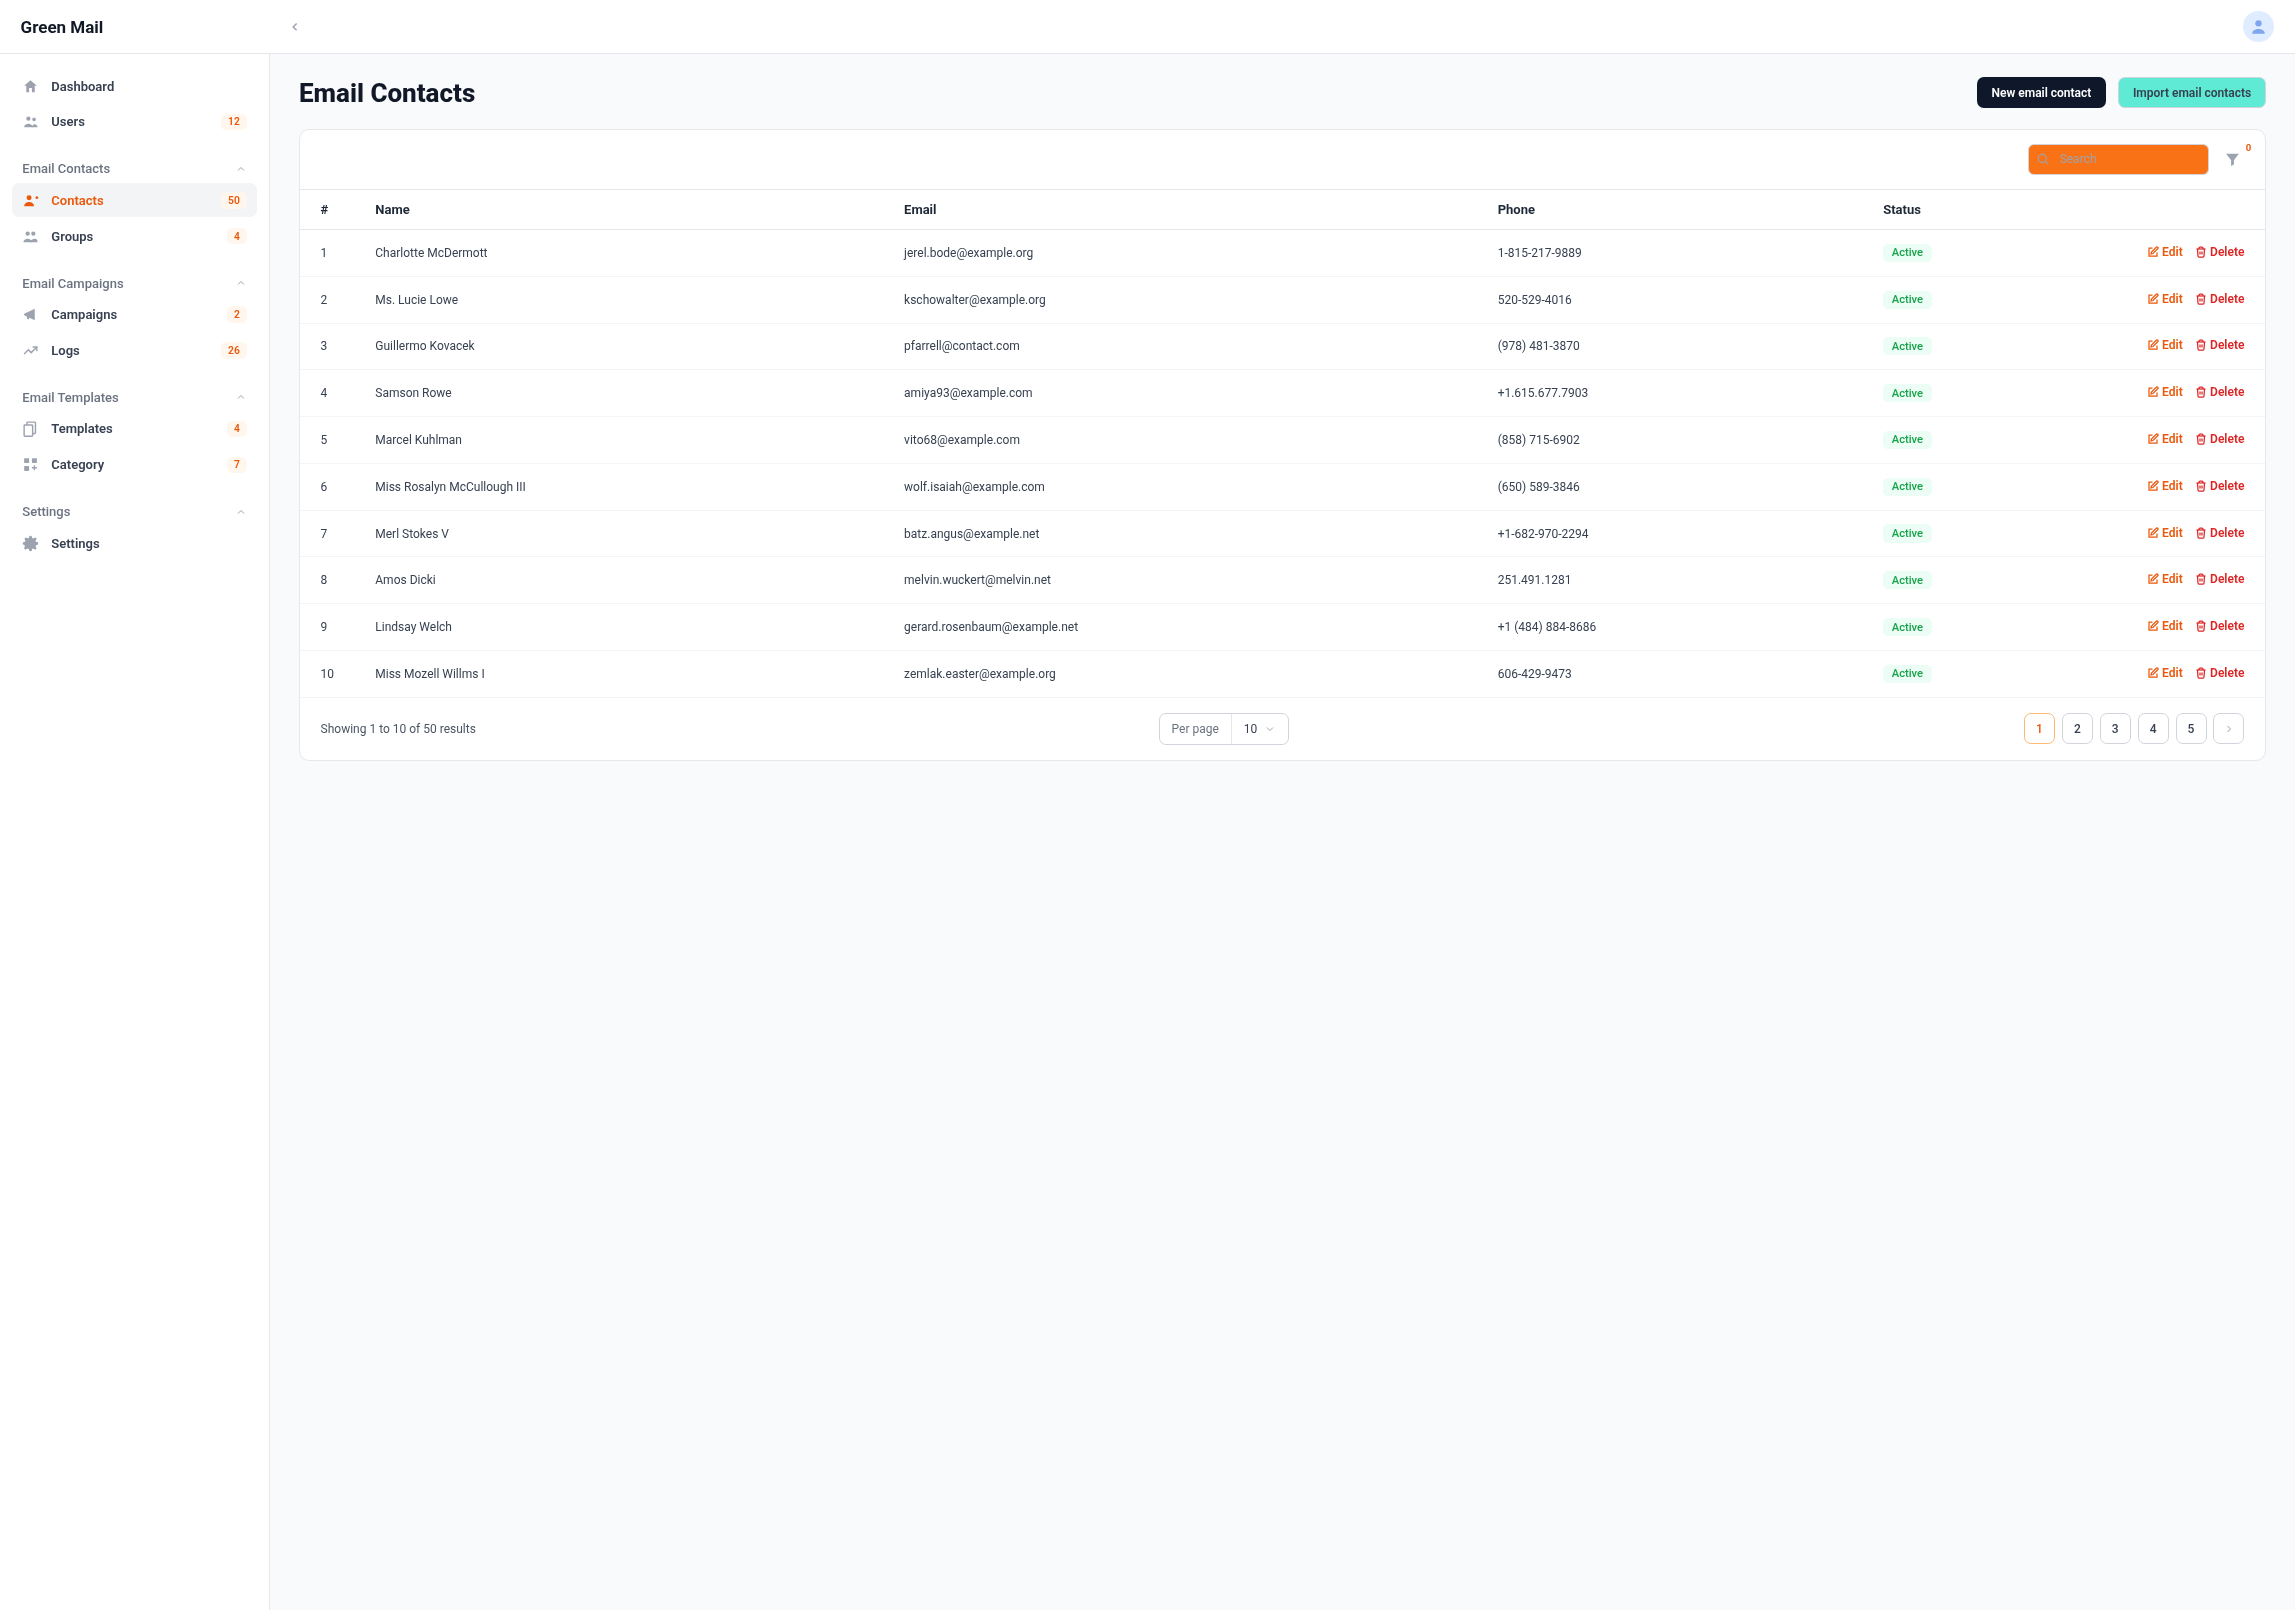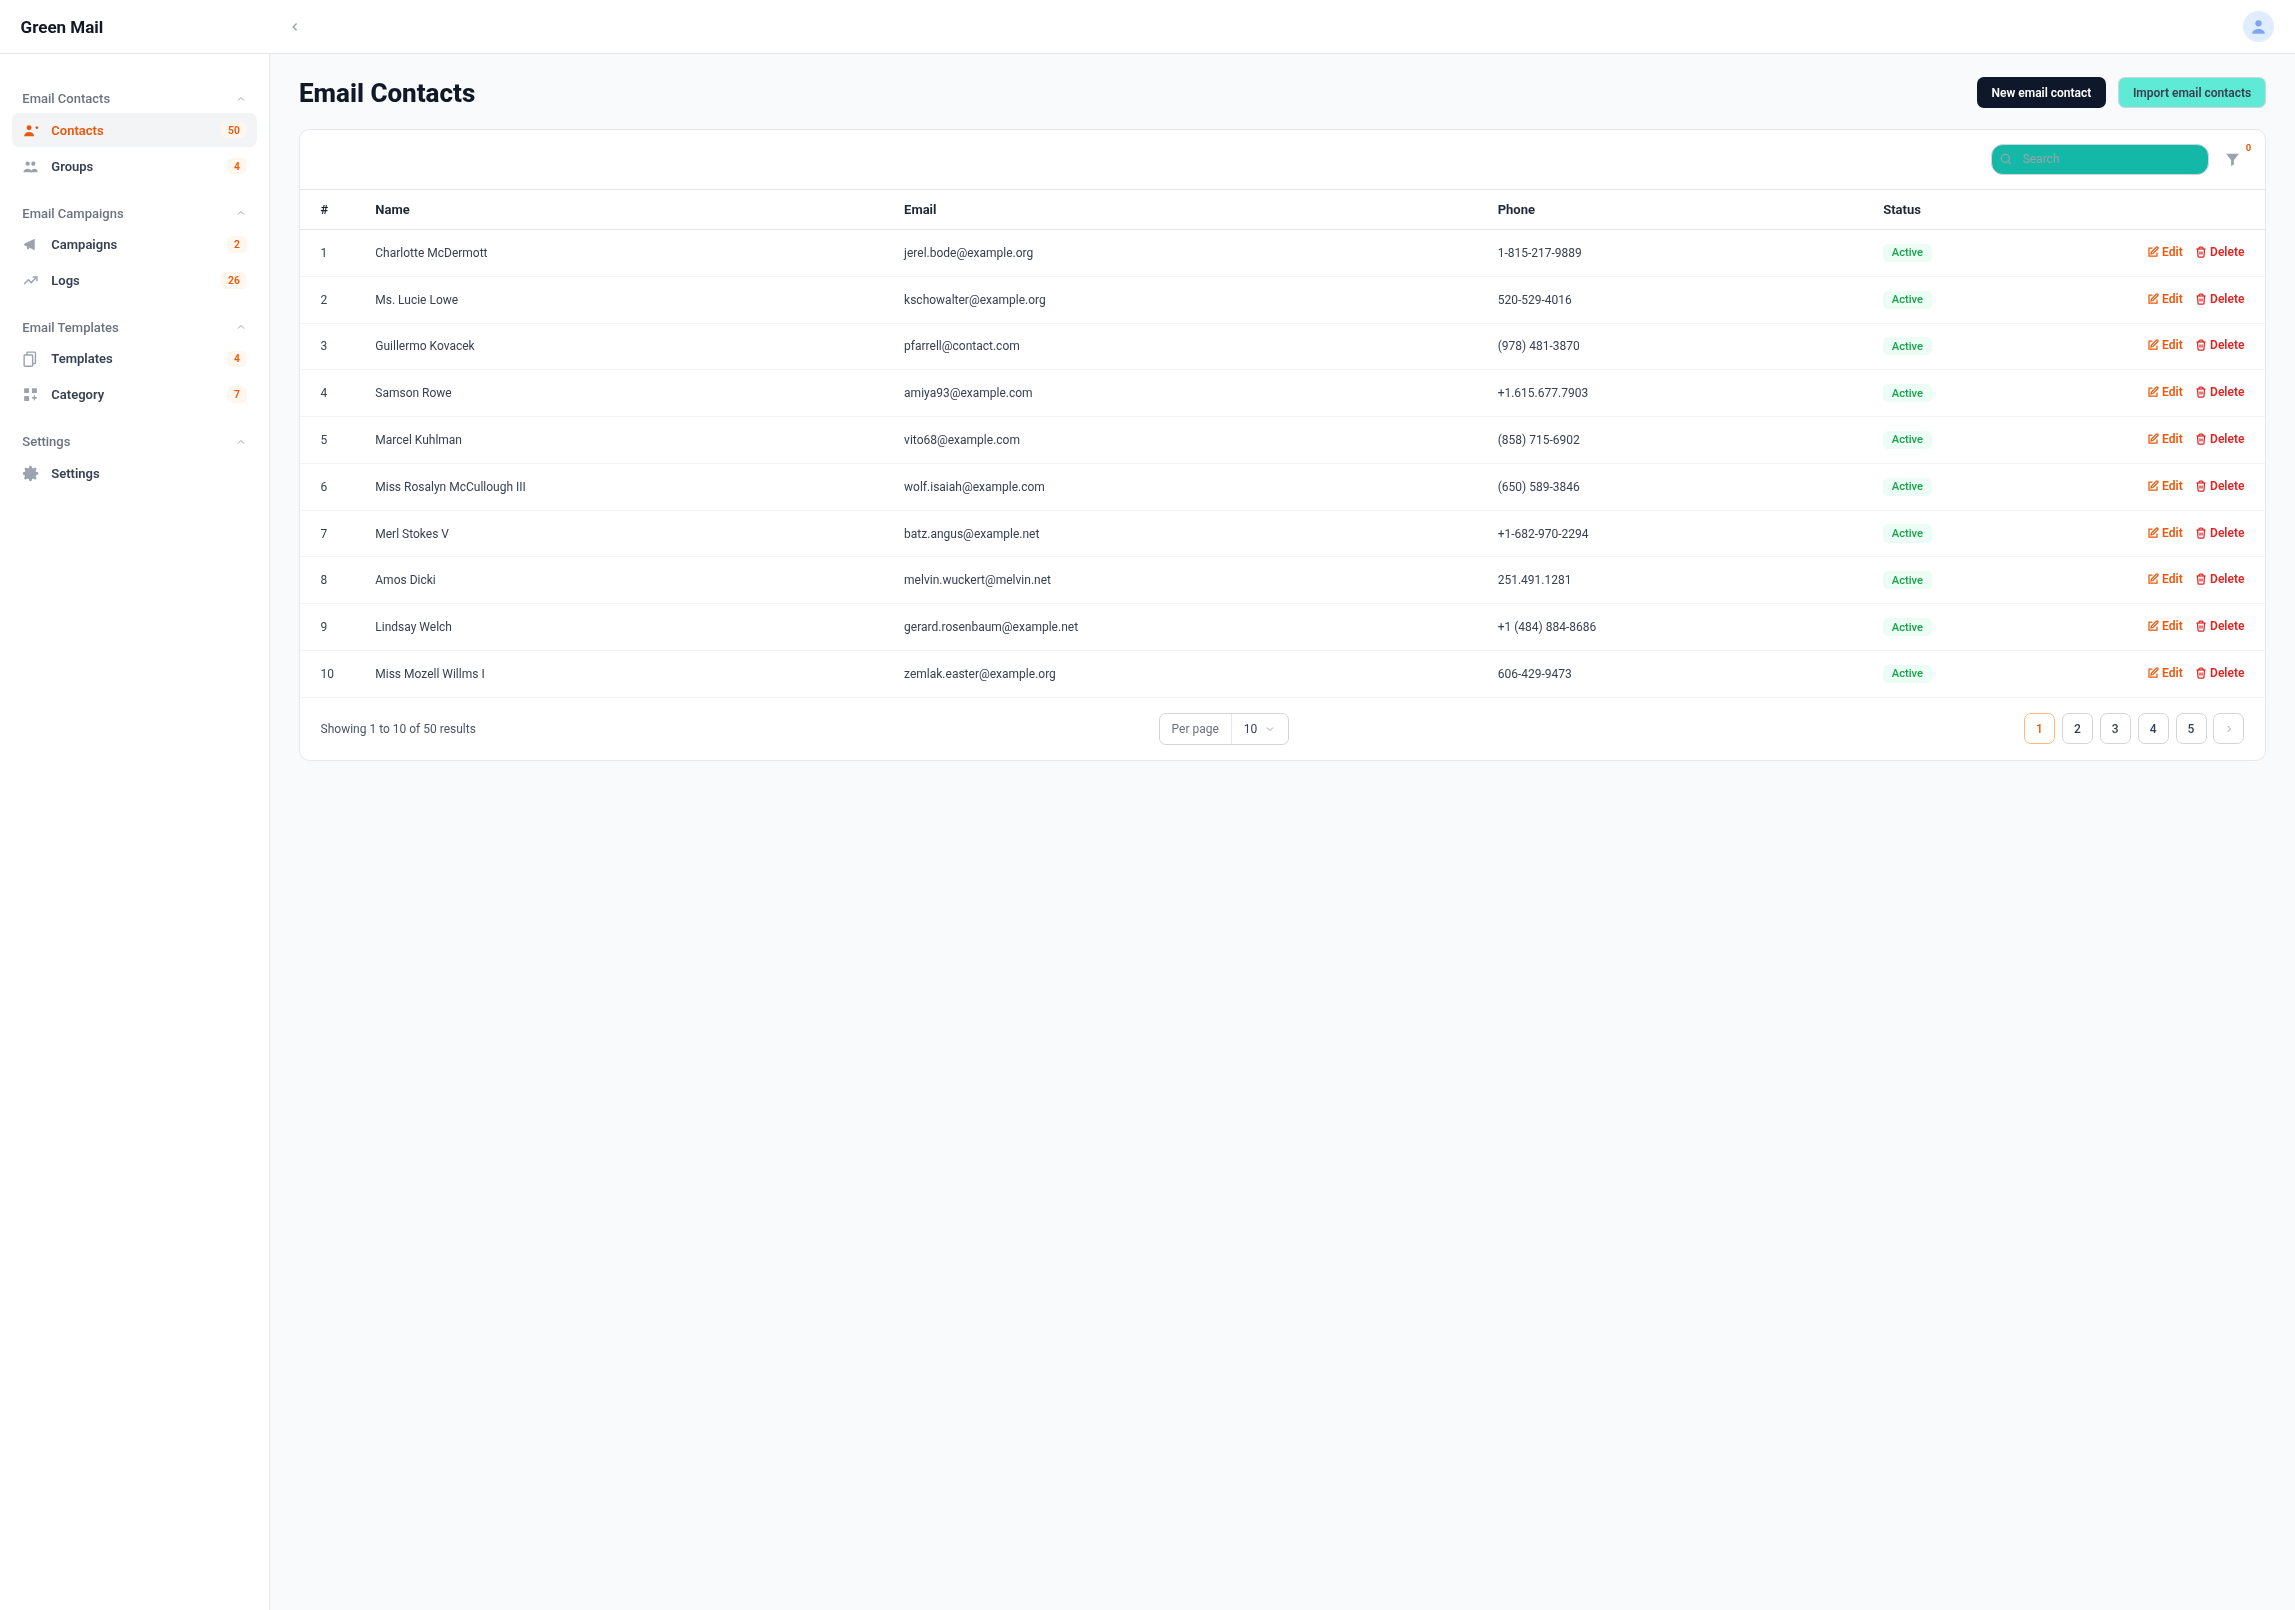--- a/index.html
+++ b/index.html
@@ -22,21 +22,21 @@
 .section-head .chev { color:#9ca3af; }
 .main { flex:1; background:#f9fafb; padding-top:77px; padding-left:29px; padding-right:29px; overflow-y:auto; }
 .page-head { display:flex; align-items:center; margin-bottom:20.6px; }
 .page-title { font-size:26px; font-weight:800; color:#111827; }
 .btn { padding:7.7px 13.8px; border-radius:6.9px; font-weight:600; font-size:12px; cursor:pointer; border:0.9px solid transparent; }
 .btn-primary { background:#0f172a; color:#fff; margin-left:auto; }
 .btn-outline { background:#5eead4; color:#374151; border:0.9px solid #d1d5db; margin-left:12px; }
 .card { background:#fff; border:0.9px solid #e5e7eb; border-radius:10.3px; }
 .card-top { display:flex; justify-content:flex-end; align-items:center; padding:13.8px 20.6px; gap:12px; }
 .search { position:relative; }
-.search input { padding:7.7px 10.3px 7.7px 31px; border:0.9px solid #d1d5db; border-radius:12px; font-size:12px; width:218px; background:#14b8a6; color:#374151; }
+.search input { padding:7.7px 10.3px 7.7px 31px; border:0.9px solid #d1d5db; border-radius:6px; font-size:12px; width:181px; background:#f97316; color:#374151; }
 .search input::placeholder { color:#9ca3af; }
 .search .sicon { position:absolute; left:8.6px; top:50%; transform:translateY(-50%); color:#9ca3af; }
 .filter { position:relative; color:#9ca3af; cursor:pointer; padding:3.4px; }
 .filter .fbadge { position:absolute; top:-5.2px; right:-6.9px; color:#ea580c; font-size:9.5px; font-weight:700; }
 table { width:100%; border-collapse:collapse; }
 thead th { text-align:left; padding:12px 20.6px; font-weight:700; color:#1f2937; font-size:13px; border-bottom:0.9px solid #e5e7eb; border-top:0.9px solid #e5e7eb; }
 tbody td { padding:13.8px 20.6px; border-bottom:0.9px solid #f3f4f6; color:#374151; font-size:12px; }
 .status-badge { display:inline-block; background:#ecfdf5; color:#16a34a; padding:2.6px 8.6px; border-radius:5.2px; font-size:11.2px; font-weight:500; }
 .action { display:inline-flex; align-items:center; gap:3.4px; font-weight:600; cursor:pointer; }
 .edit { color:#ea580c; margin-right:12px; }
@@ -67,20 +67,42 @@
   <div class="avatar">
     <svg viewBox="0 0 24 24" fill="#7ea6f0">
         <circle cx="12" cy="8" r="4"></circle>
         <path d="M4 21c0-4 4-6 8-6s8 2 8 6"></path>
       </svg>
   </div>
 </div>
 
 <div class="app">
   <aside class="sidebar">
+    <div id="nav-top">
+        <div class="nav-item">
+          <span class="icon">
+            <svg width="17" height="17" viewBox="0 0 24 24" fill="currentColor">
+              <path d="M12 3l9 8h-3v9h-4v-6H10v6H6v-9H3l9-8z"></path>
+            </svg>
+          </span>
+          <span class="label">Dashboard</span>
+        </div>
+        <div class="nav-item">
+          <span class="icon">
+            <svg width="17" height="17" viewBox="0 0 24 24" fill="currentColor">
+              <circle cx="9" cy="8" r="3"></circle>
+              <circle cx="17" cy="9" r="2.5"></circle>
+              <path d="M3 20c0-3 3-5 6-5s6 2 6 5"></path>
+              <path d="M14 20c0-2 2-4 4-4s4 2 4 4"></path>
+            </svg>
+          </span>
+          <span class="label">Users</span>
+          <span class="badge">12</span>
+        </div>
+      </div>
     <div id="nav-sections">
         <div class="section-head">
           <span>Email Contacts</span>
           <span class="chev">
             <svg width="12" height="12" viewBox="0 0 24 24" fill="none" stroke="currentColor" stroke-width="2">
               <polyline points="18 15 12 9 6 15"></polyline>
             </svg>
           </span>
         </div>
         <div class="nav-item active">

